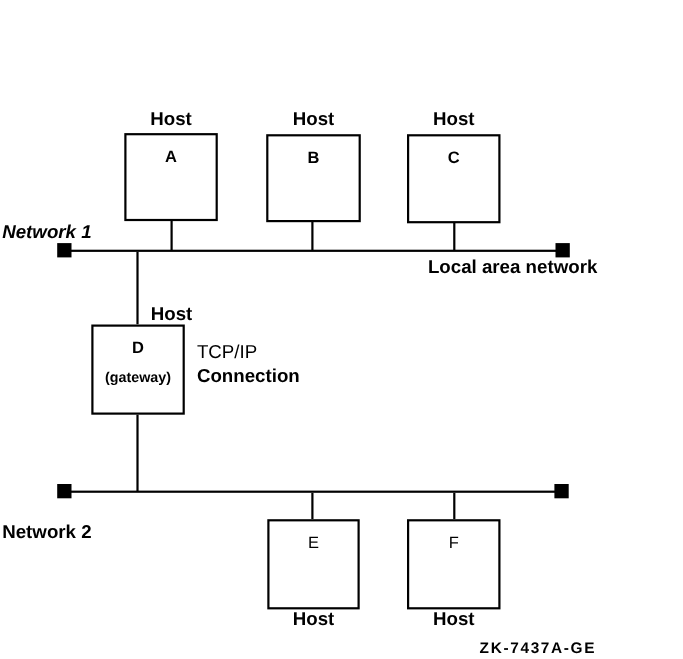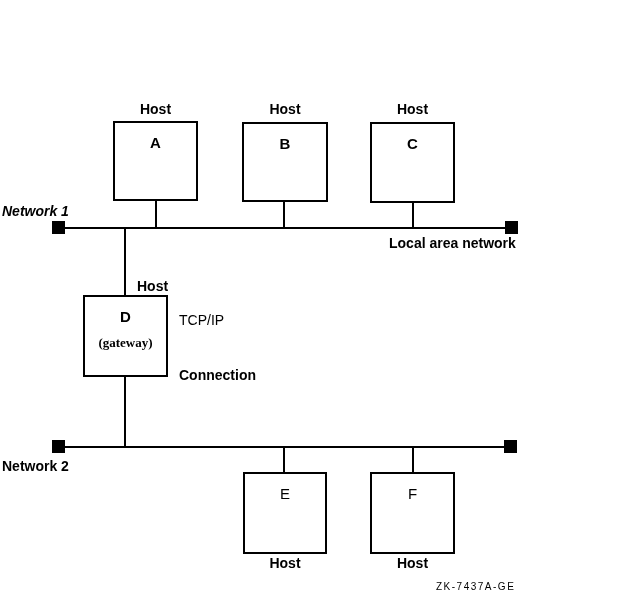--- a/index.html
+++ b/index.html
@@ -15,30 +15,30 @@
     border:2px solid var(--ink); background:var(--bg);
     text-align:center;
   }
   .letter {
     display:block; padding-top:11px;
     font-size:15px; font-weight:bold; line-height:18px;
   }
   .letter.light { font-weight:normal; }
   .sub-label {
     display:block; margin-top:9px;
-    font-size:13px; font-weight:bold; line-height:15px;font-family:Liberation Serif, serif;
+    font-size:13px; font-weight:bold; line-height:15px;
   }
   .hline { position:absolute; height:2px; background:var(--ink); }
   .vline { position:absolute; width:2px;  background:var(--ink); }
   .sq    { position:absolute; width:13px; height:13px; background:var(--ink); }
-  .lbl   { position:absolute; font-size:14px; font-weight:bold; line-height:14px; white-space:nowrap; }
+  .lbl   { position:absolute; font-size:17px; font-weight:bold; line-height:14px; white-space:nowrap; }
   .lbl.center { text-align:center; }
   .lbl.normal { font-weight:normal; }
   .figcode {
-    position:absolute; font-size:10px; font-weight:normal;
+    position:absolute; font-size:14px; font-weight:bold;
     letter-spacing:1.5px; white-space:nowrap;
   }
 </style>
 </head>
 <body>
 
 <div id="diagram">
 
   <div class="lbl center" style="left:113px; top:102px; width:85px;">Host</div>
   <div class="lbl center" style="left:242px; top:102px; width:86px;">Host</div>
@@ -67,29 +67,29 @@
 
   <div class="vline" style="left:124px; top:229px; height:66px;"></div>
   <div class="lbl" style="left:137px; top:279px;">Host</div>
 
   <div class="box" style="left:83px; top:295px; width:85px; height:82px;">
     <span class="letter">D</span>
     <span class="sub-label">(gateway)</span>
   </div>
 
   <div class="lbl normal" style="left:179px; top:313px;text-align:center;">TCP/IP</div>
-  <div class="lbl" style="left:179px; top:335px;margin-top:33px;">Connection</div>
+  <div class="lbl" style="left:179px; top:335px;">Connection</div>
 
   <div class="vline" style="left:124px; top:377px; height:70px;"></div>
 
   <div class="hline" style="left:58px; top:446px; width:453px;"></div>
   <div class="sq" style="left:52px;  top:440px;"></div>
   <div class="sq" style="left:504px; top:440px;"></div>
 
-  <div class="lbl" style="left:2px; top:459px;">Network 2</div>
+  <div class="lbl" style="left:2px; top:477px;">Network 2</div>
 
   <div class="vline" style="left:283px; top:448px; height:24px;"></div>
   <div class="vline" style="left:412px; top:448px; height:24px;"></div>
 
   <div class="box" style="left:243px; top:472px; width:84px; height:82px;">
     <span class="letter light">E</span>
   </div>
   <div class="box" style="left:370px; top:472px; width:85px; height:82px;">
     <span class="letter light">F</span>
   </div>

